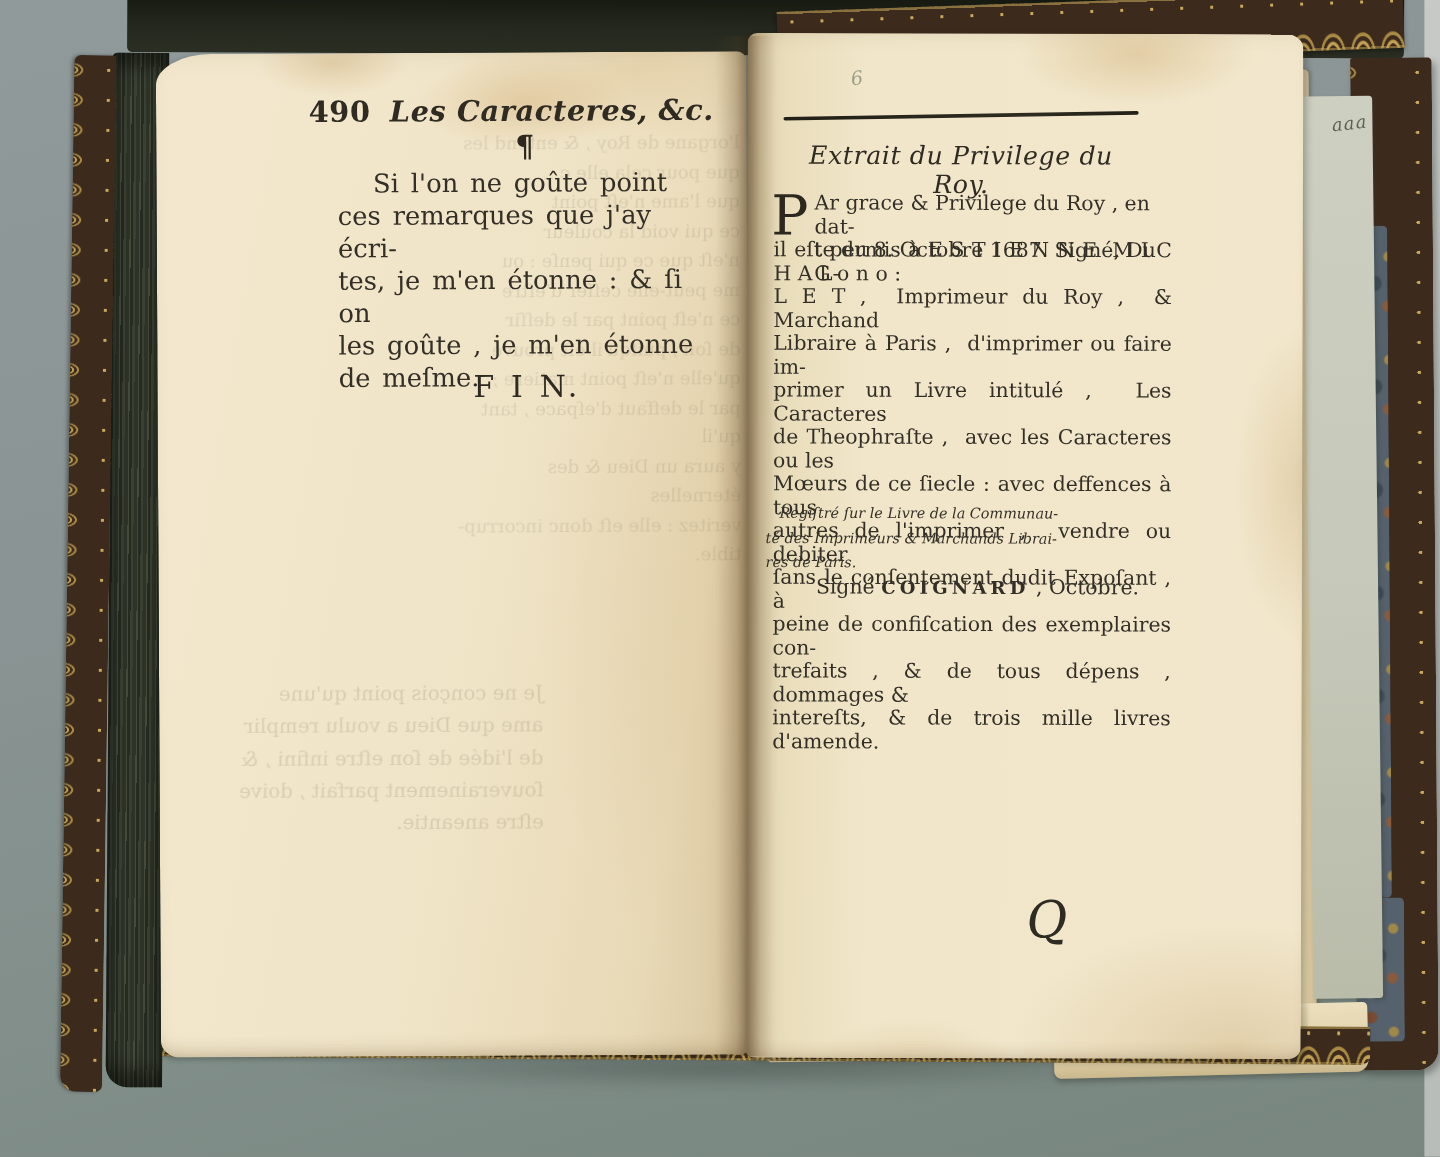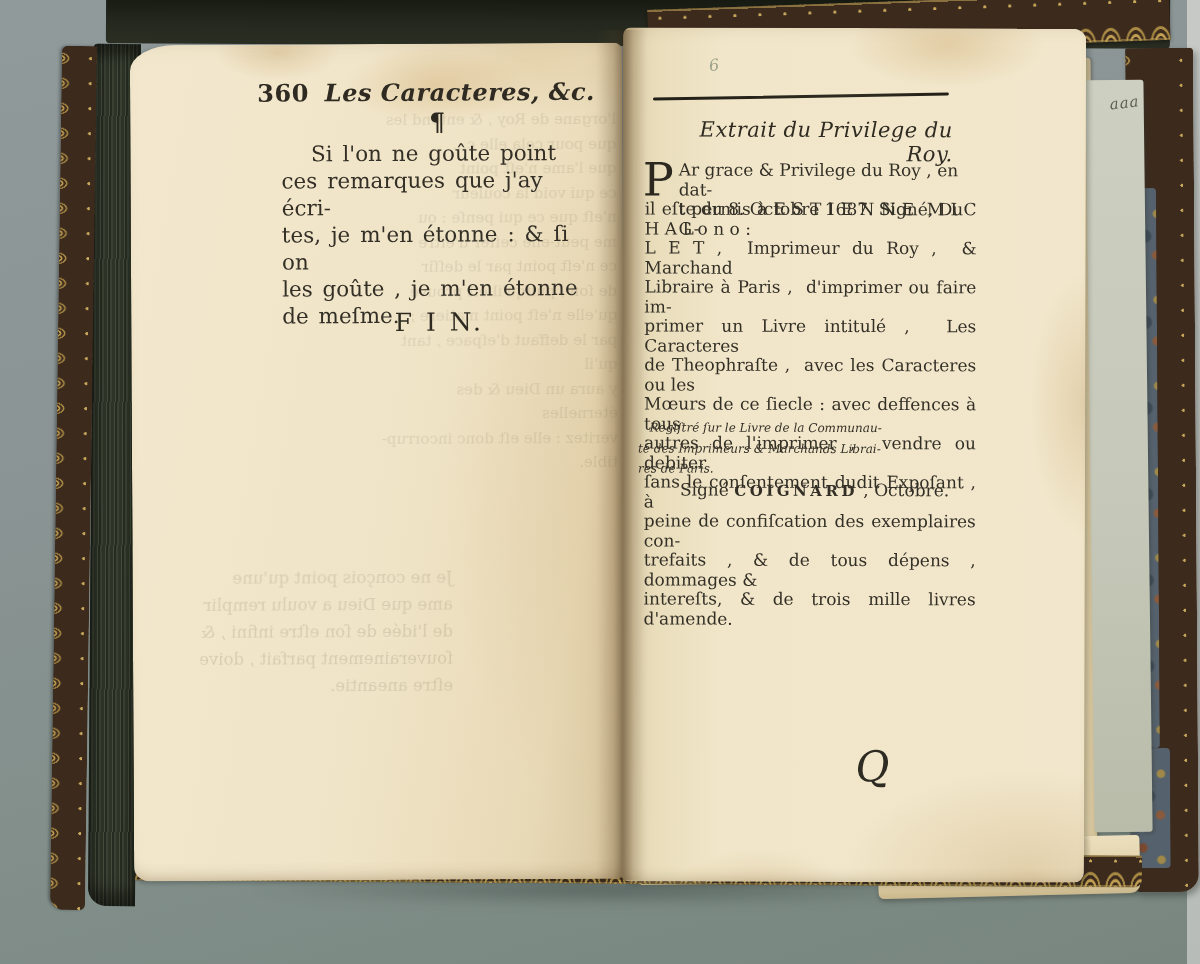--- a/index.html
+++ b/index.html
@@ -120,21 +120,21 @@
         white-space:pre-wrap; filter:blur(.5px); }
   .ghost-a { left:248px; top:64px; width:238px; font-size:15px; line-height:24.5px; opacity:.15; }
   .ghost-b { left:34px; top:520px; width:286px; font-size:16.5px; line-height:27px; opacity:.18; }
 
   
   .hand-mark { position:absolute; left:86px; top:28px; font-size:16px; font-style:italic;
         color:#9aa08a; transform:rotate(-8deg); }
   .rp-rule { position:absolute; left:30px; top:70px; width:296px; height:3.4px;
         background:linear-gradient(90deg,#221f17,#2e2b20 70%,#221f17); border-radius:2px;
         transform:rotate(-1.1deg); transform-origin:left center; }
-  .rp-header { position:absolute; left:26px; top:90px; width:304px; text-align:right;
+  .rp-header { position:absolute; left:26px; top:90px; width:304px; text-align:center;
         font-style:italic; font-size:21px; color:#2f2b22; letter-spacing:.5px; }
   .dropcap { position:absolute; left:20px; top:130px; font-size:46px; line-height:44px;
         color:#2c2820; }
   .rp-para1 { position:absolute; left:56px; top:133px; width:298px;
         font-size:17px; line-height:19.5px; white-space:pre-wrap; color:#332f26; }
   .rp-para2 { position:absolute; left:22px; top:172px; width:332px;
         font-size:17px; line-height:19.5px; white-space:pre-wrap; color:#332f26;
         text-align:justify; }
   .rp-para2::after { content:""; display:inline-block; width:100%; }
   .rp-registre { position:absolute; left:16px; top:390px; width:336px;
@@ -186,21 +186,21 @@
 par le deffaut d'eſpace , tant qu'il
 y aura un Dieu &amp; des éternelles
 veritez : elle eſt donc incorrup-
 tible.</div>
     <div class="ghost ghost-b">Je ne conçois point qu'une
 ame que Dieu a voulu remplir
 de l'idée de ſon eſtre infini , &amp;
 ſouverainement parfait , doive
 eſtre aneantie.</div>
     <div class="lp-header">
-      <span class="folio">360</span><span class="running">Les Caracteres, &amp;c.</span>
+      <span class="folio">490</span><span class="running">Les Caracteres, &amp;c.</span>
     </div>
     <div class="pilcrow">¶</div>
     <div class="lp-para">   Si l'on ne goûte point
 ces remarques que j'ay écri-
 tes, je m'en étonne : &amp; ſi on
 les goûte , je m'en étonne
 de meſme.</div>
     <div class="lp-fin">F I N.</div>
   </div>
 

